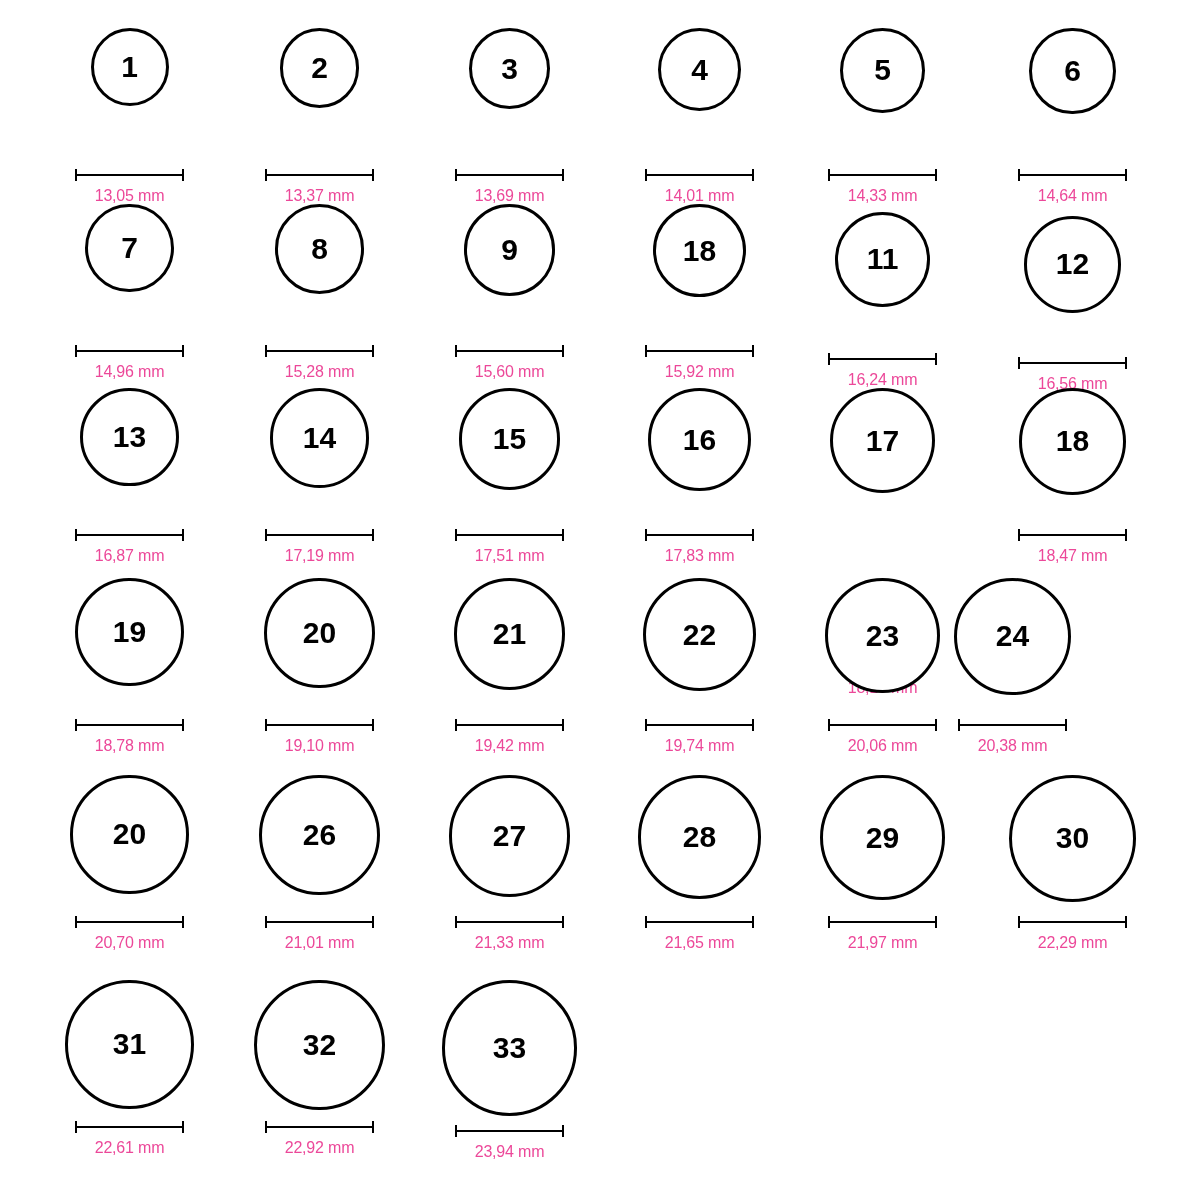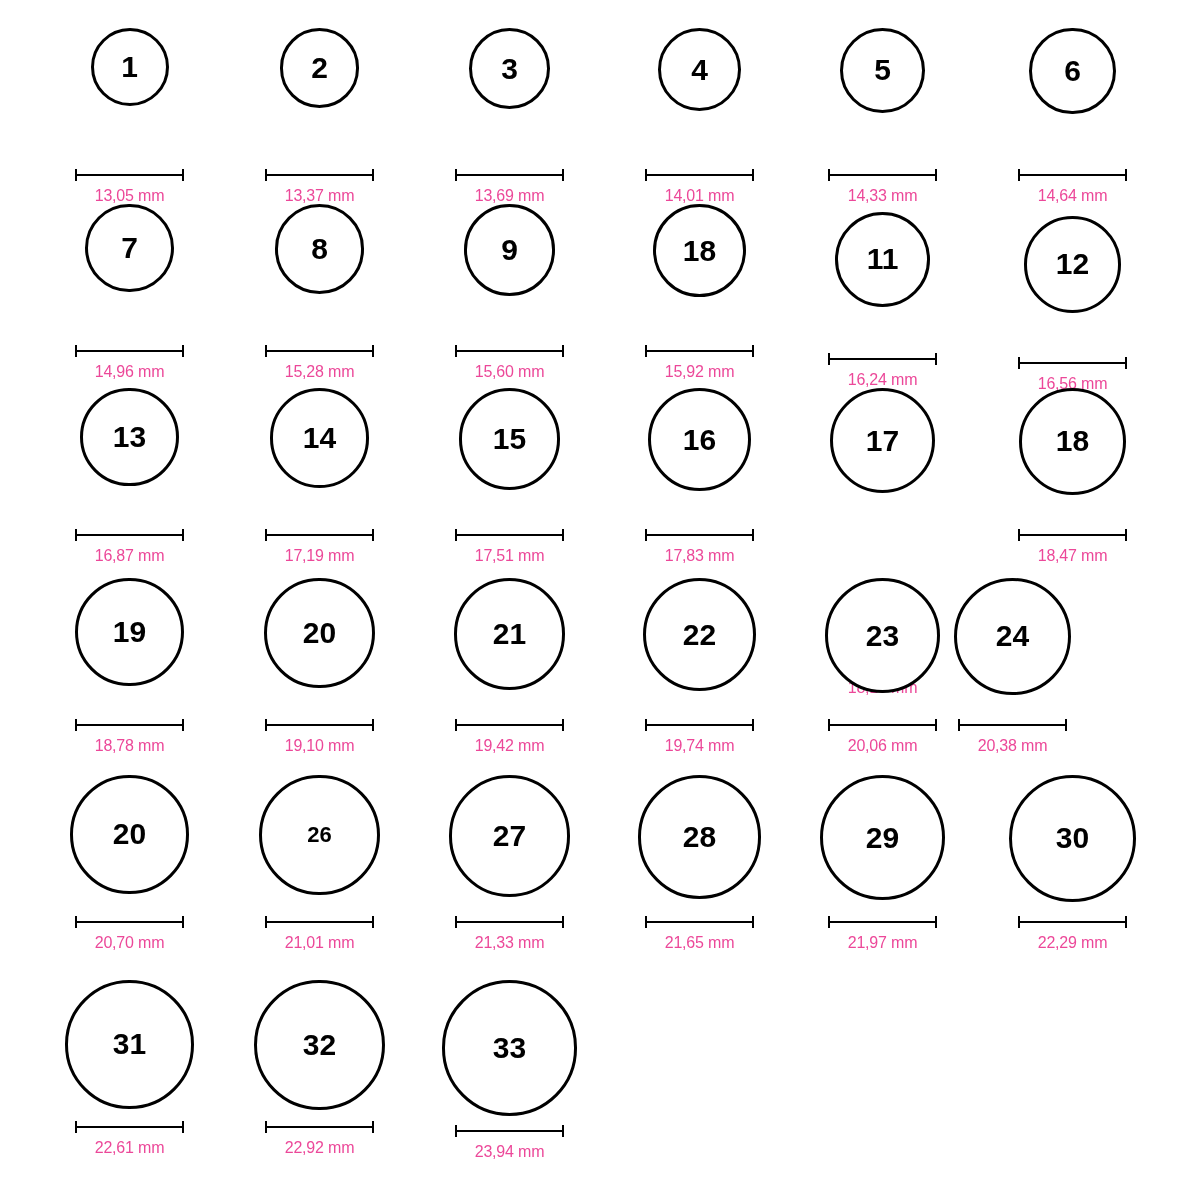--- a/index.html
+++ b/index.html
@@ -371,21 +371,21 @@
       <div style="height: 13.455px;"></div>
       <div class="measure" style="width: 109px;">
         <div class="bar"></div>
         <div class="cap left"></div>
         <div class="cap right"></div>
       </div>
       <div class="measure-label">20,70 mm</div>
     </div>
     <div class="size-cell" style="left: 262px; top: 775px; width: 115px;">
       <div class="ring-circle" style="width: 120.188px; height: 120.188px;">
-        <span class="ring-number" style="font-size: 22px;">26</span>
+        <span class="ring-number" style="font-size: 30px;">26</span>
       </div>
       <div style="height: 11.812px;"></div>
       <div class="measure" style="width: 109px;">
         <div class="bar"></div>
         <div class="cap left"></div>
         <div class="cap right"></div>
       </div>
       <div class="measure-label">21,01 mm</div>
     </div>
     <div class="size-cell" style="left: 452px; top: 775px; width: 115px;">

